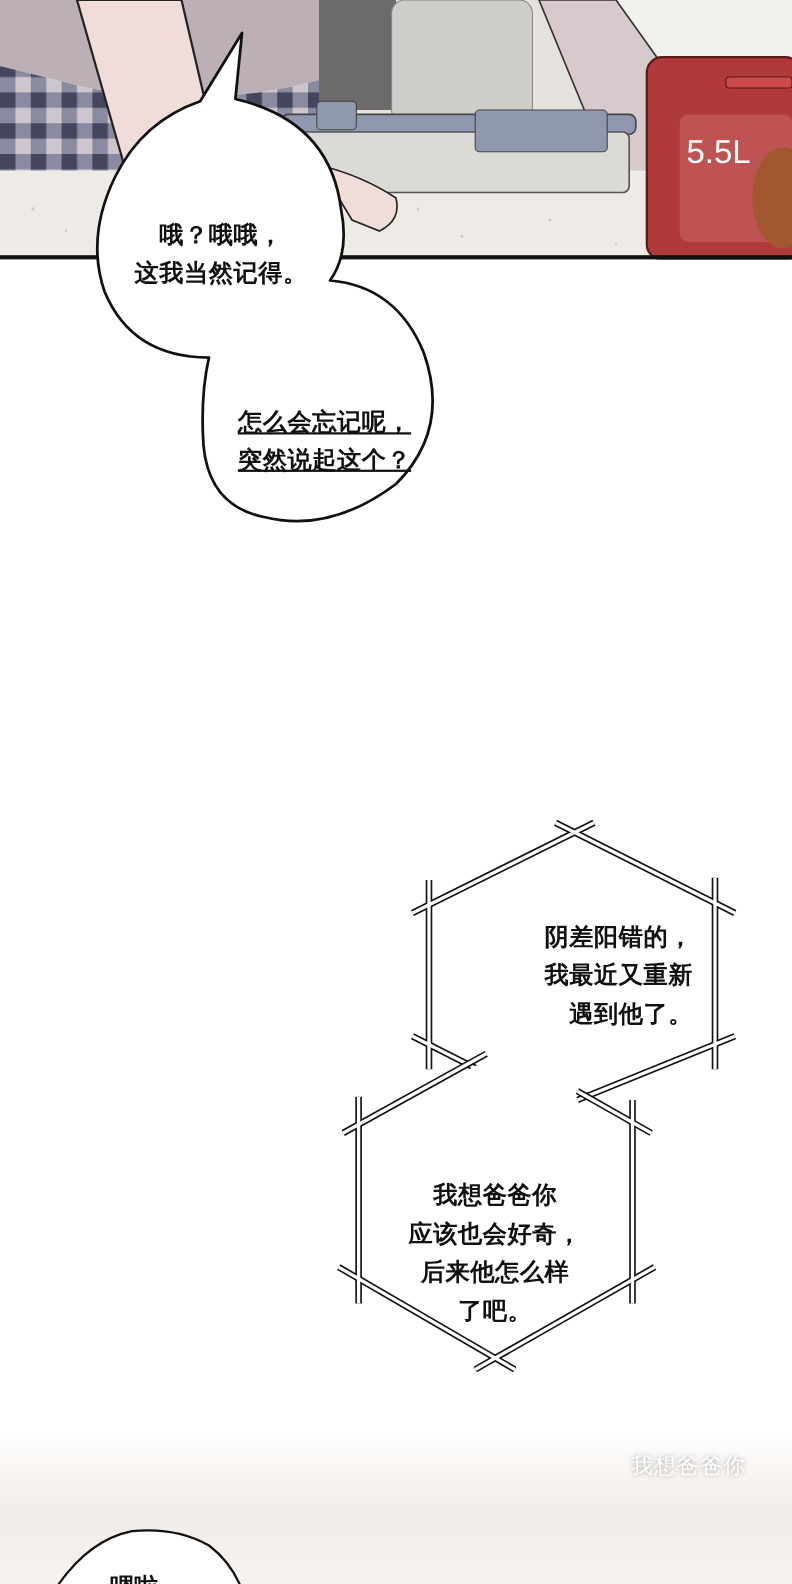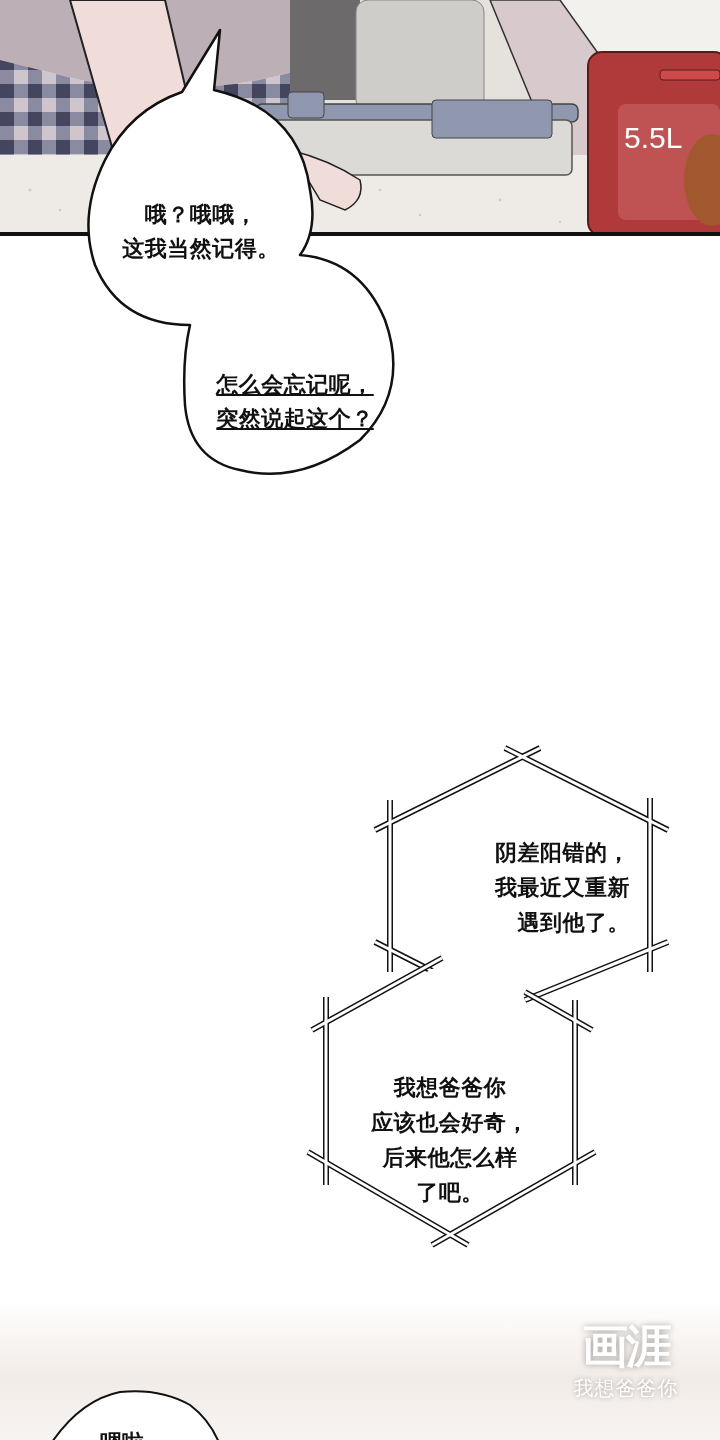--- a/index.html
+++ b/index.html
@@ -172,15 +172,14 @@
 后来他怎么样
 了吧。</div>
 
 <div class="bottom-panel"></div>
 <svg class="bubbles-svg" width="720" height="1440" viewBox="0 0 720 1440">
   <path d="M50 1445 Q80 1400 120 1392 Q160 1388 190 1405 Q210 1420 220 1445 Z" fill="#ffffff" stroke="#111" stroke-width="2"></path>
 </svg>
 <div class="partial-bubble-text">嗯啦</div>
 
 <div class="watermark">
-  <div class="wm-logo">画涯</div>
   <div class="wm-sub">我想爸爸你</div>
 </div>
 
 </body></html>

